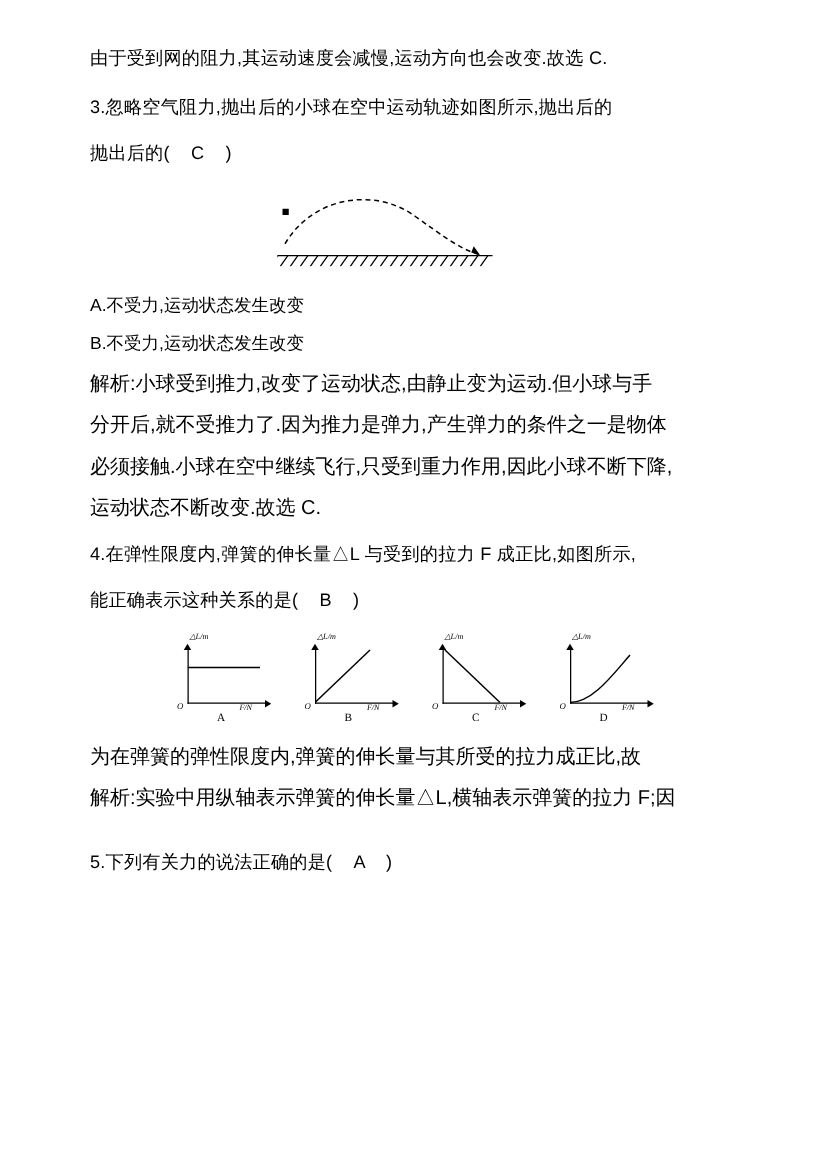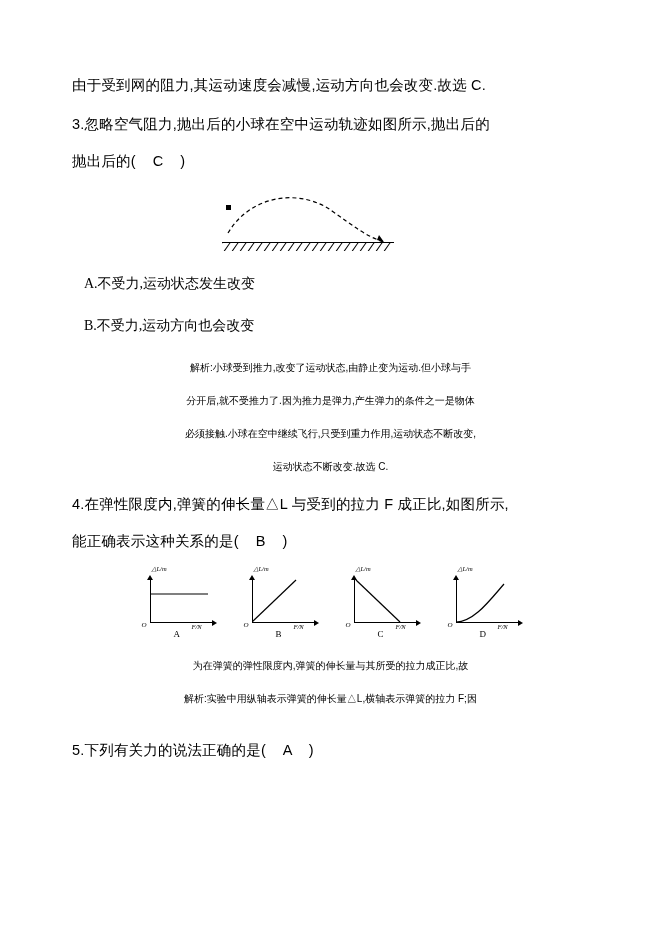--- a/index.html
+++ b/index.html
@@ -12,45 +12,43 @@
     background: #ffffff;
     font-family: "Liberation Sans", sans-serif;
     color: #000000;
     overflow: hidden;
   }
   .page {
     position: relative;
     width: 661px;
     height: 766px;
     box-sizing: border-box;
-    padding: 70px 72px 0 72px;
+    padding: 32px 72px 0 72px;
   }
   .line {
     font-size: 14.5px;
     line-height: 31px;
     letter-spacing: 0.2px;
     white-space: pre-wrap;
   }
   .para {
     margin: 0 0 6px 0;
   }
   .q-block {
     margin-top: 8px;
   }
   .opt {
     font-size: 14px;
     line-height: 30px;
-    margin: 12px;
-    font-family: Liberation Serif, serif;
+    margin: 0;
   }
   .sol {
-    font-size: 10px;
+    font-size: 16px;
     line-height: 29px;
     margin: 4px 0 0 0;
-    text-align: center;
   }
   
   .fig1 {
     position: relative;
     height: 72px;
     margin: 8px 0 10px 0;
   }
   .fig1 .inner {
     position: relative;
     margin-left: 140px;
@@ -218,25 +216,25 @@
             <i style="left:136px"></i>
             <i style="left:144px"></i>
             <i style="left:152px"></i>
           <i style="left:160px"></i>
             <i style="left:168px"></i>
         </div>
       </div>
     </div>
 
     <p class="opt">A.不受力,运动状态发生改变</p>
-    <p class="opt">B.不受力,运动方向也会改变</p>
+    <p class="opt">B.不受力,运动状态发生改变</p>
 
     <p class="sol">解析:小球受到推力,改变了运动状态,由静止变为运动.但小球与手</p>
     <p class="sol">分开后,就不受推力了.因为推力是弹力,产生弹力的条件之一是物体</p>
-    <p class="sol">必须接触.小球在空中继续飞行,只受到重力作用,运动状态不断改变,</p>
+    <p class="sol">必须接触.小球在空中继续飞行,只受到重力作用,因此小球不断下降,</p>
     <p class="sol">运动状态不断改变.故选 C.</p>
   </div>
 
   <div class="q-block">
     <p class="line para">4.在弹性限度内,弹簧的伸长量△L 与受到的拉力 F 成正比,如图所示,</p>
     <p class="line para">能正确表示这种关系的是(    B    )</p>
 
     <div class="fig2">
 
       <div class="graph">

